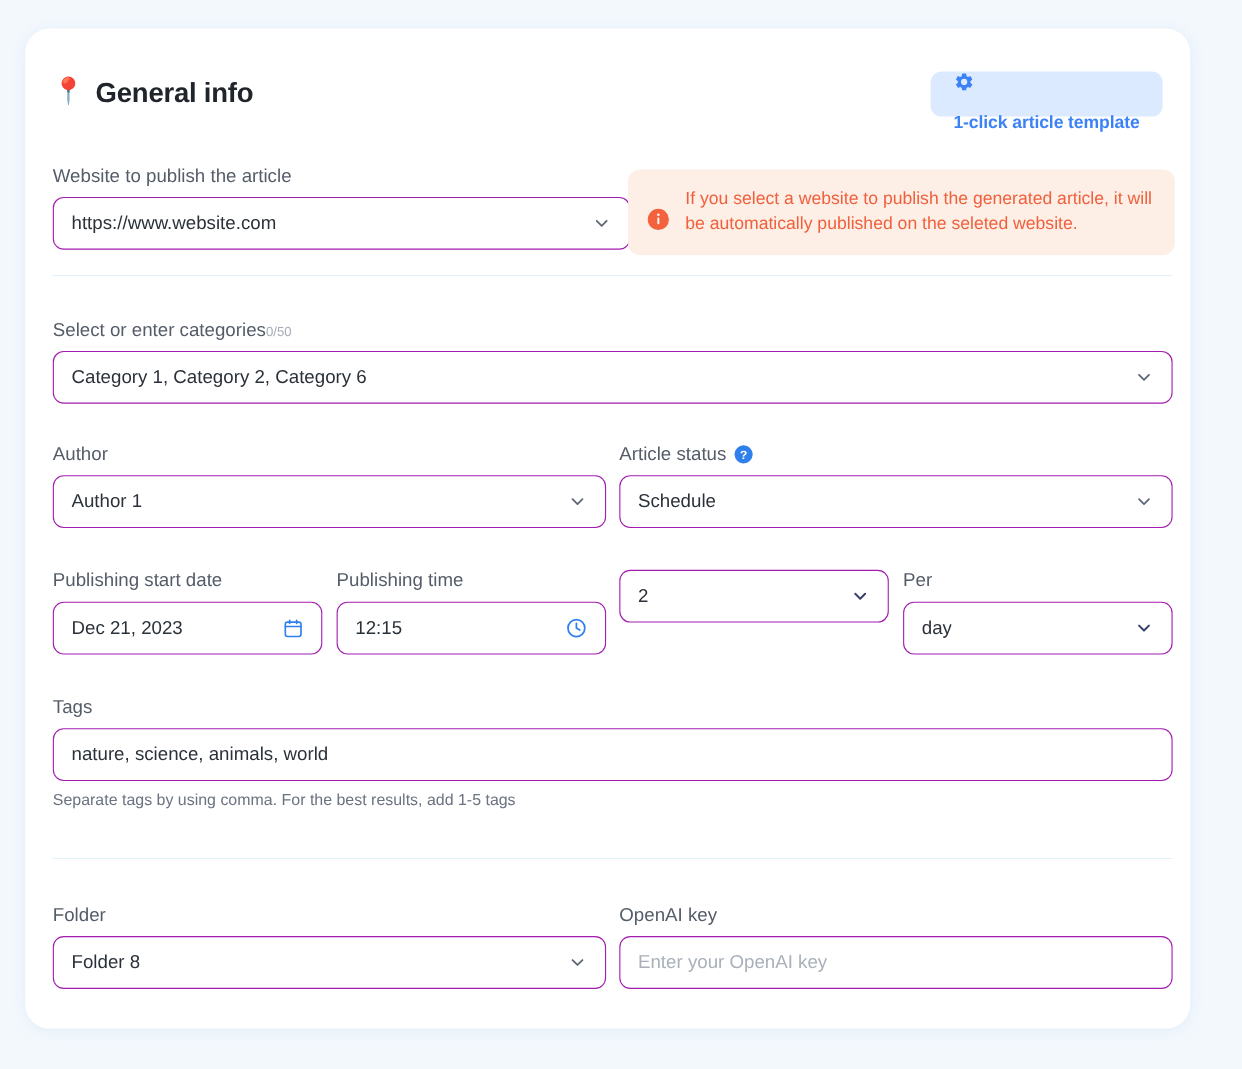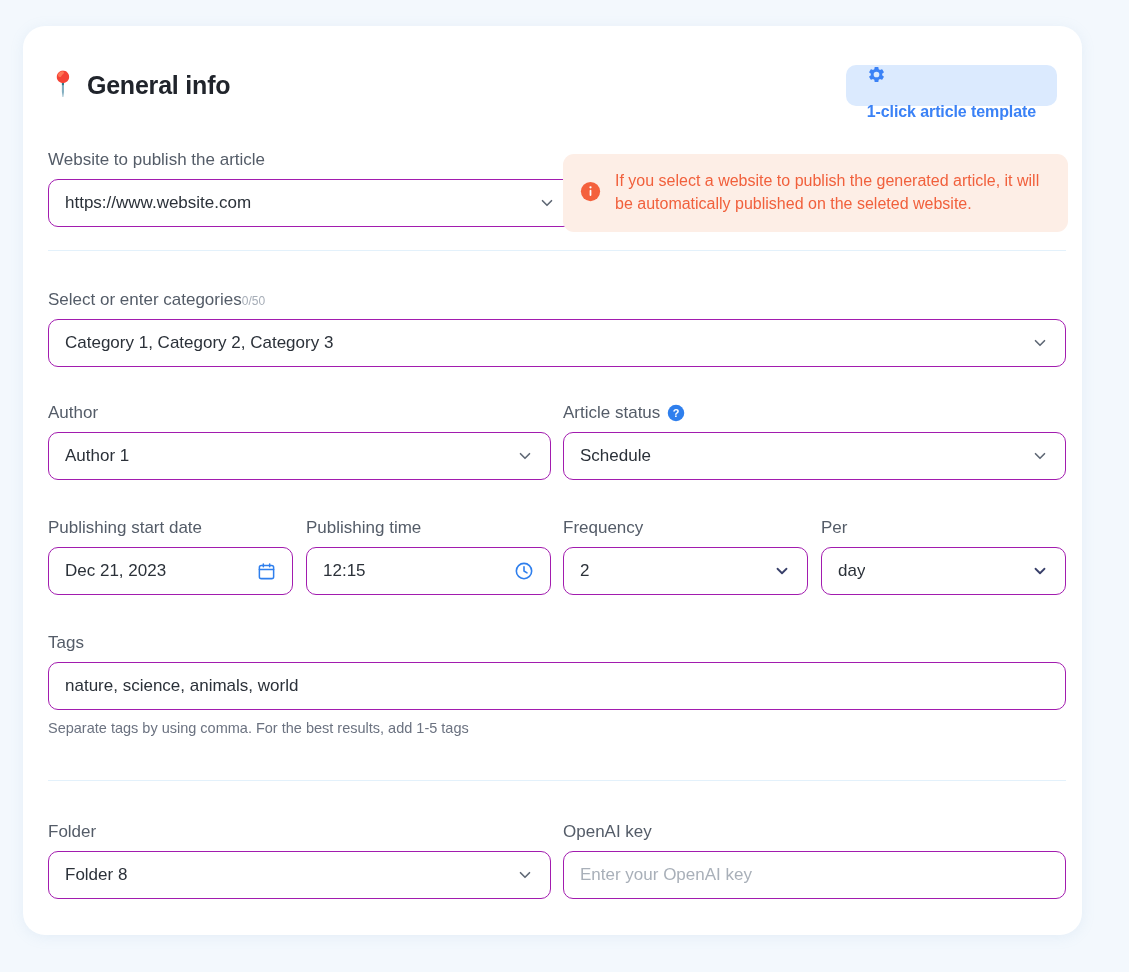--- a/index.html
+++ b/index.html
@@ -156,21 +156,22 @@
     color: #6b7280;
   }
 
   
   .warning {
     background: #fdeee6;
     border-radius: 11px;
     padding: 16px 18px 17px 17px;
     display: flex;
     gap: 14px;
-    align-items: center;
+    align-items: flex-end;
+    margin-left: 8px;
   }
   .warning .info-icon { flex: 0 0 auto; margin-top: 2px; }
   .warning .msg {
     font-size: 16px;
     line-height: 1.42;
     color: #f1603c;
   }
 </style>
 </head>
 <body>
@@ -219,21 +220,21 @@
     </div>
 
     <div class="blk" id="divider-1"></div>
 
     <div class="blk" id="categories-block">
       <div class="label-row">
         <span class="field-label">Select or enter categories</span>
         <span class="counter">0/50</span>
       </div>
       <div class="control">
-        <span class="value">Category 1, Category 2, Category 3</span>
+        <span class="value">Category 1, Category 2, Category 6</span>
         <span class="trail">
           <svg width="18" height="18" viewBox="0 0 24 24" fill="none" stroke="#5f6875" stroke-width="2.2" stroke-linecap="round" stroke-linejoin="round">
               <polyline points="6 9 12 15 18 9"></polyline>
             </svg>
         </span>
       </div>
     </div>
 
     <div class="blk" id="author-block">
       <div class="field-label">Author</div>
@@ -289,21 +290,20 @@
         <span class="trail">
           <svg width="20" height="20" viewBox="0 0 24 24" fill="none" stroke="#2f7fed" stroke-width="1.9" stroke-linecap="round" stroke-linejoin="round">
             <circle cx="12" cy="12" r="9.2"></circle>
             <polyline points="12 6.8 12 12 15.6 14.2"></polyline>
           </svg>
         </span>
       </div>
     </div>
 
     <div class="blk" id="freq-block">
-      <div class="field-label">Frequency</div>
       <div class="control">
         <span class="value">2</span>
         <span class="trail">
           <svg width="18" height="18" viewBox="0 0 24 24" fill="none" stroke="#39406a" stroke-width="2.4" stroke-linecap="round" stroke-linejoin="round">
               <polyline points="6 9 12 15 18 9"></polyline>
             </svg>
         </span>
       </div>
     </div>
 

